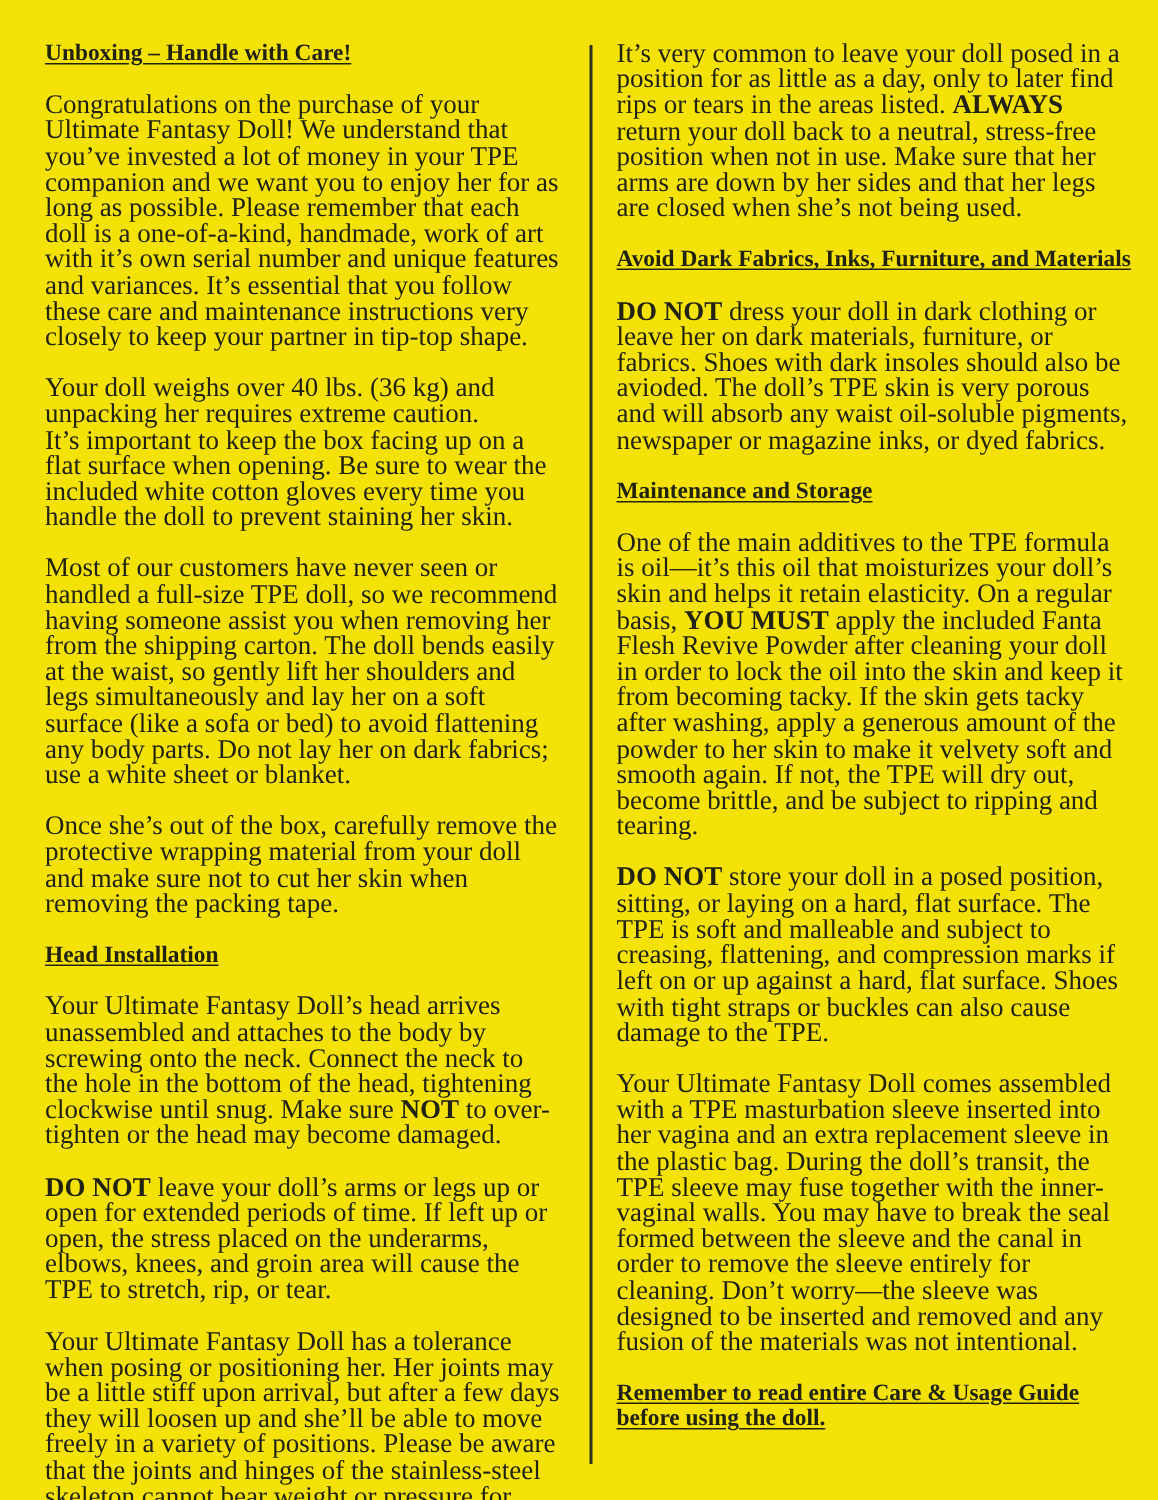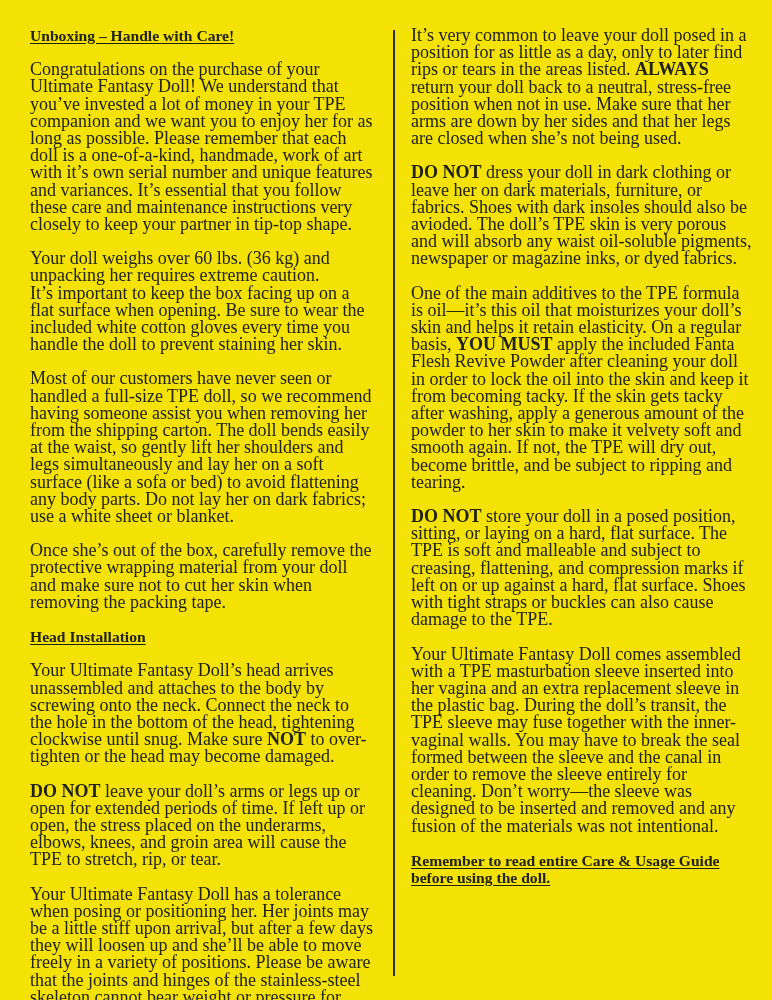--- a/index.html
+++ b/index.html
@@ -55,31 +55,33 @@
     font-weight: 700;
   }
 </style>
 </head>
 <body style="background: rgb(243, 226, 4); color: rgb(35, 34, 15);">
 
 <div class="page">
   <div class="col col-left">
       <h2 class="heading"><span>Unboxing – Handle with Care!</span></h2>
       <p class="para"><span>Congratulations on the purchase of your Ultimate Fantasy Doll! We understand that you’ve invested a lot of money in your TPE companion and we want you to enjoy her for as long as possible. Please remember that each doll is a one-of-a-kind, handmade, work of art with it’s own serial number and unique features and variances. It’s essential that you follow these care and maintenance instructions very closely to keep your partner in tip-top shape.</span></p>
-      <p class="para"><span>Your doll weighs over 60 lbs. (36 kg) and unpacking her requires extreme caution.
+      <p class="para"><span>Your doll weighs over 40 lbs. (36 kg) and unpacking her requires extreme caution.
 It’s important to keep the box facing up on a flat surface when opening. Be sure to wear the included white cotton gloves every time you handle the doll to prevent staining her skin.</span></p>
       <p class="para"><span>Most of our customers have never seen or handled a full-size TPE doll, so we recommend having someone assist you when removing her from the shipping carton. The doll bends easily at the waist, so gently lift her shoulders and legs simultaneously and lay her on a soft surface (like a sofa or bed) to avoid flattening any body parts. Do not lay her on dark fabrics; use a white sheet or blanket.</span></p>
       <p class="para"><span>Once she’s out of the box, carefully remove the protective wrapping material from your doll and make sure not to cut her skin when removing the packing tape.</span></p>
       <h2 class="heading"><span>Head Installation</span></h2>
       <p class="para"><span>Your Ultimate Fantasy Doll’s head arrives unassembled and attaches to the body by screwing onto the neck. Connect the neck to the hole in the bottom of the head, tightening clockwise until snug. Make sure </span><span class="bold">NOT</span><span> to over-tighten or the head may become damaged.</span></p>
       <p class="para"><span class="bold">DO NOT</span><span> leave your doll’s arms or legs up or open for extended periods of time. If left up or open, the stress placed on the underarms, elbows, knees, and groin area will cause the TPE to stretch, rip, or tear.</span></p>
       <p class="para"><span>Your Ultimate Fantasy Doll has a tolerance when posing or positioning her. Her joints may be a little stiff upon arrival, but after a few days they will loosen up and she’ll be able to move freely in a variety of positions. Please be aware that the joints and hinges of the stainless-steel skeleton cannot bear weight or pressure for extended periods of time.</span></p>
     </div>
   <div class="divider" style="background: rgb(51, 50, 28);"></div>
   <div class="col col-right">
       <p class="para"><span>It’s very common to leave your doll posed in a position for as little as a day, only to later find rips or tears in the areas listed. </span><span class="bold">ALWAYS</span><span> return your doll back to a neutral, stress-free position when not in use. Make sure that her arms are down by her sides and that her legs are closed when she’s not being used.</span></p>
+      <h2 class="heading"><span>Avoid Dark Fabrics, Inks, Furniture, and Materials</span></h2>
       <p class="para"><span class="bold">DO NOT</span><span> dress your doll in dark clothing or leave her on dark materials, furniture, or fabrics. Shoes with dark insoles should also be avioded. The doll’s TPE skin is very porous and will absorb any waist oil-soluble pigments, newspaper or magazine inks, or dyed fabrics.</span></p>
+      <h2 class="heading"><span>Maintenance and Storage</span></h2>
       <p class="para"><span>One of the main additives to the TPE formula is oil—it’s this oil that moisturizes your doll’s skin and helps it retain elasticity. On a regular basis, </span><span class="bold">YOU MUST</span><span> apply the included Fanta Flesh Revive Powder after cleaning your doll in order to lock the oil into the skin and keep it from becoming tacky. If the skin gets tacky after washing, apply a generous amount of the powder to her skin to make it velvety soft and smooth again. If not, the TPE will dry out, become brittle, and be subject to ripping and tearing.</span></p>
       <p class="para"><span class="bold">DO NOT</span><span> store your doll in a posed position, sitting, or laying on a hard, flat surface. The TPE is soft and malleable and subject to creasing, flattening, and compression marks if left on or up against a hard, flat surface. Shoes with tight straps or buckles can also cause damage to the TPE.</span></p>
       <p class="para"><span>Your Ultimate Fantasy Doll comes assembled with a TPE masturbation sleeve inserted into her vagina and an extra replacement sleeve in the plastic bag. During the doll’s transit, the TPE sleeve may fuse together with the inner-vaginal walls. You may have to break the seal formed between the sleeve and the canal in order to remove the sleeve entirely for cleaning. Don’t worry—the sleeve was designed to be inserted and removed and any fusion of the materials was not intentional.</span></p>
       <h2 class="heading"><span>Remember to read entire Care &amp; Usage Guide before using the doll.</span></h2>
     </div>
 </div>
 
 </body></html>

